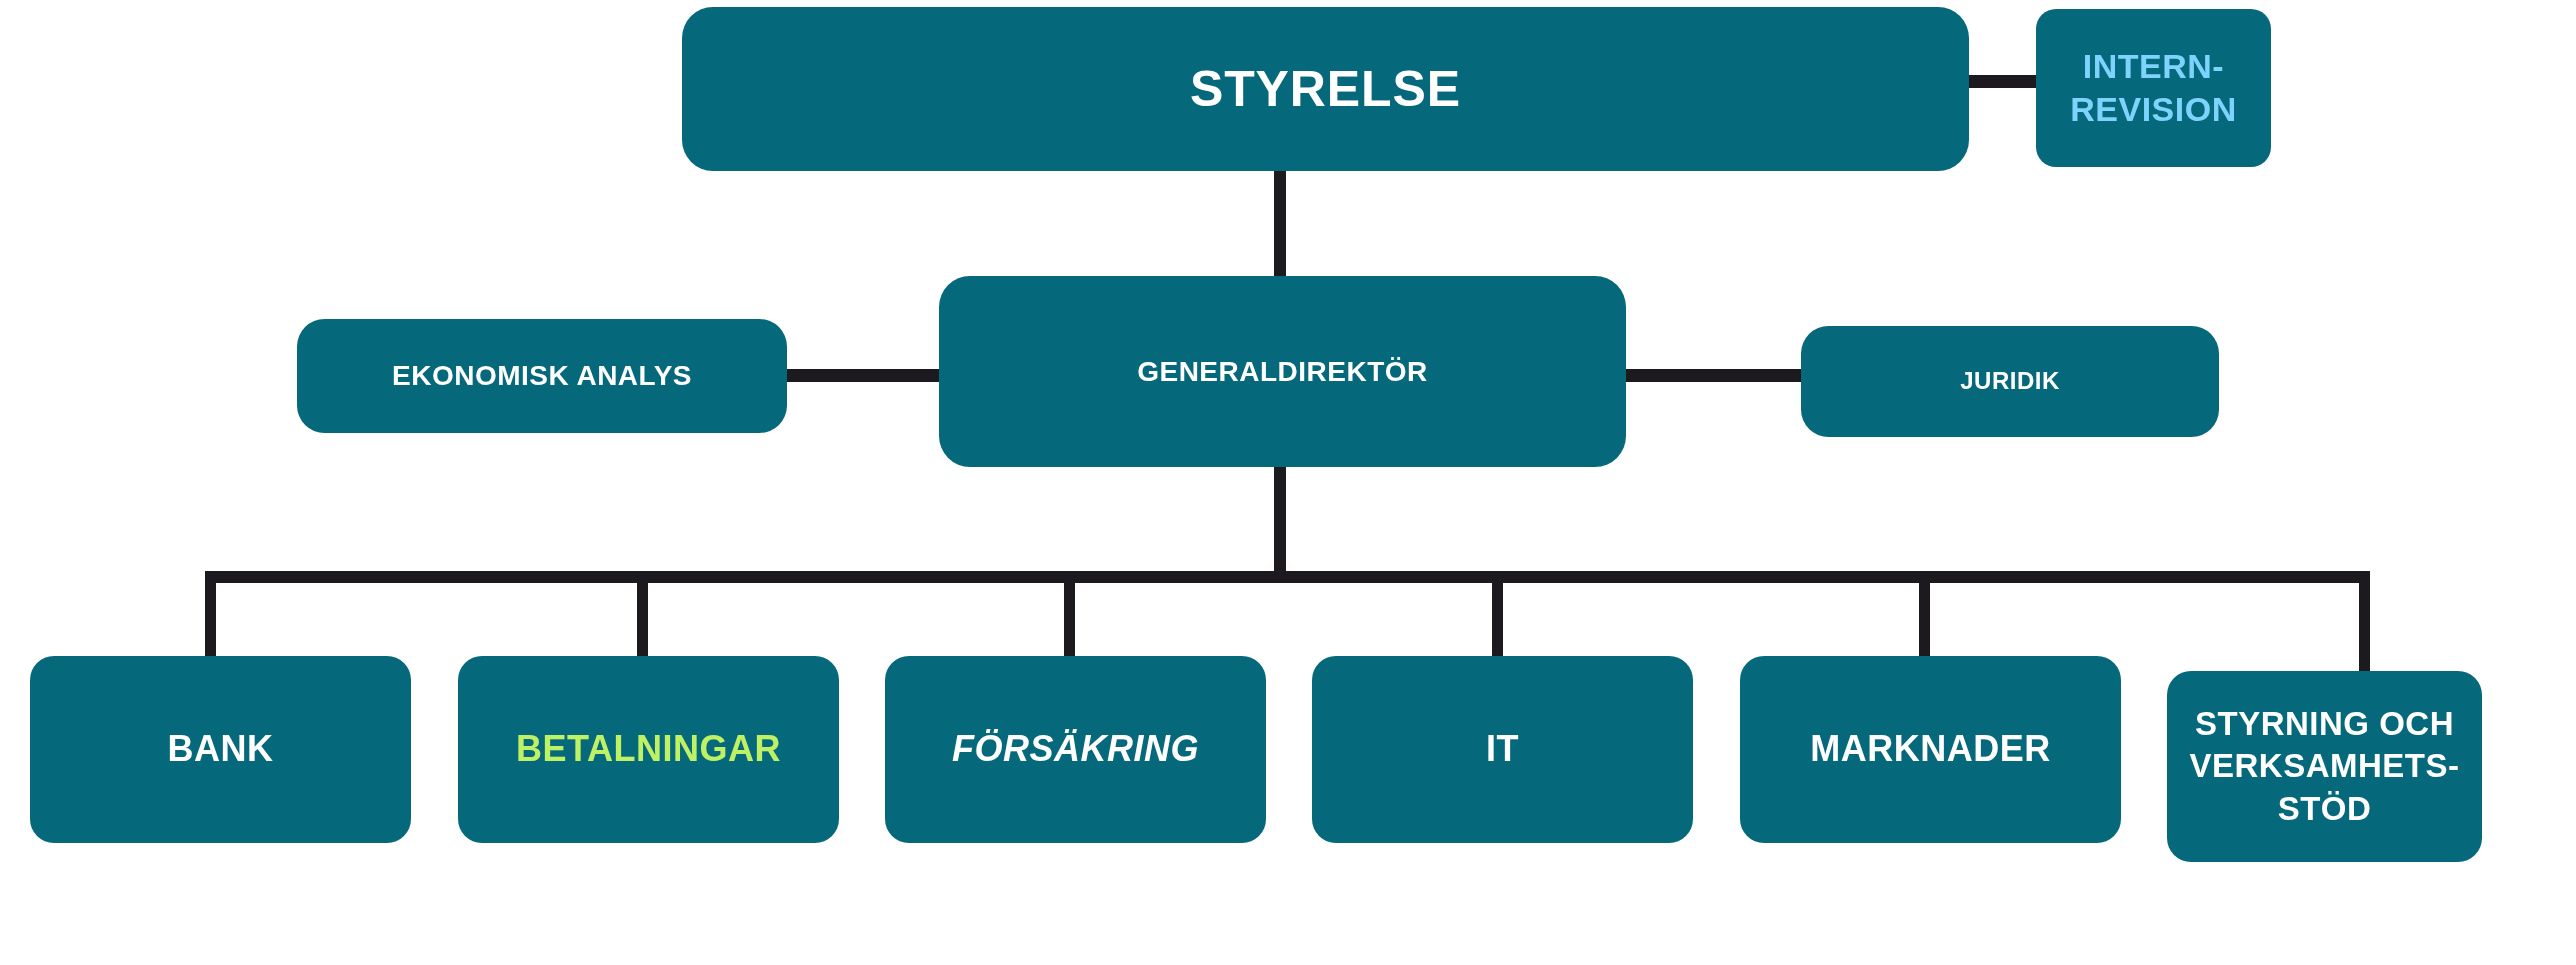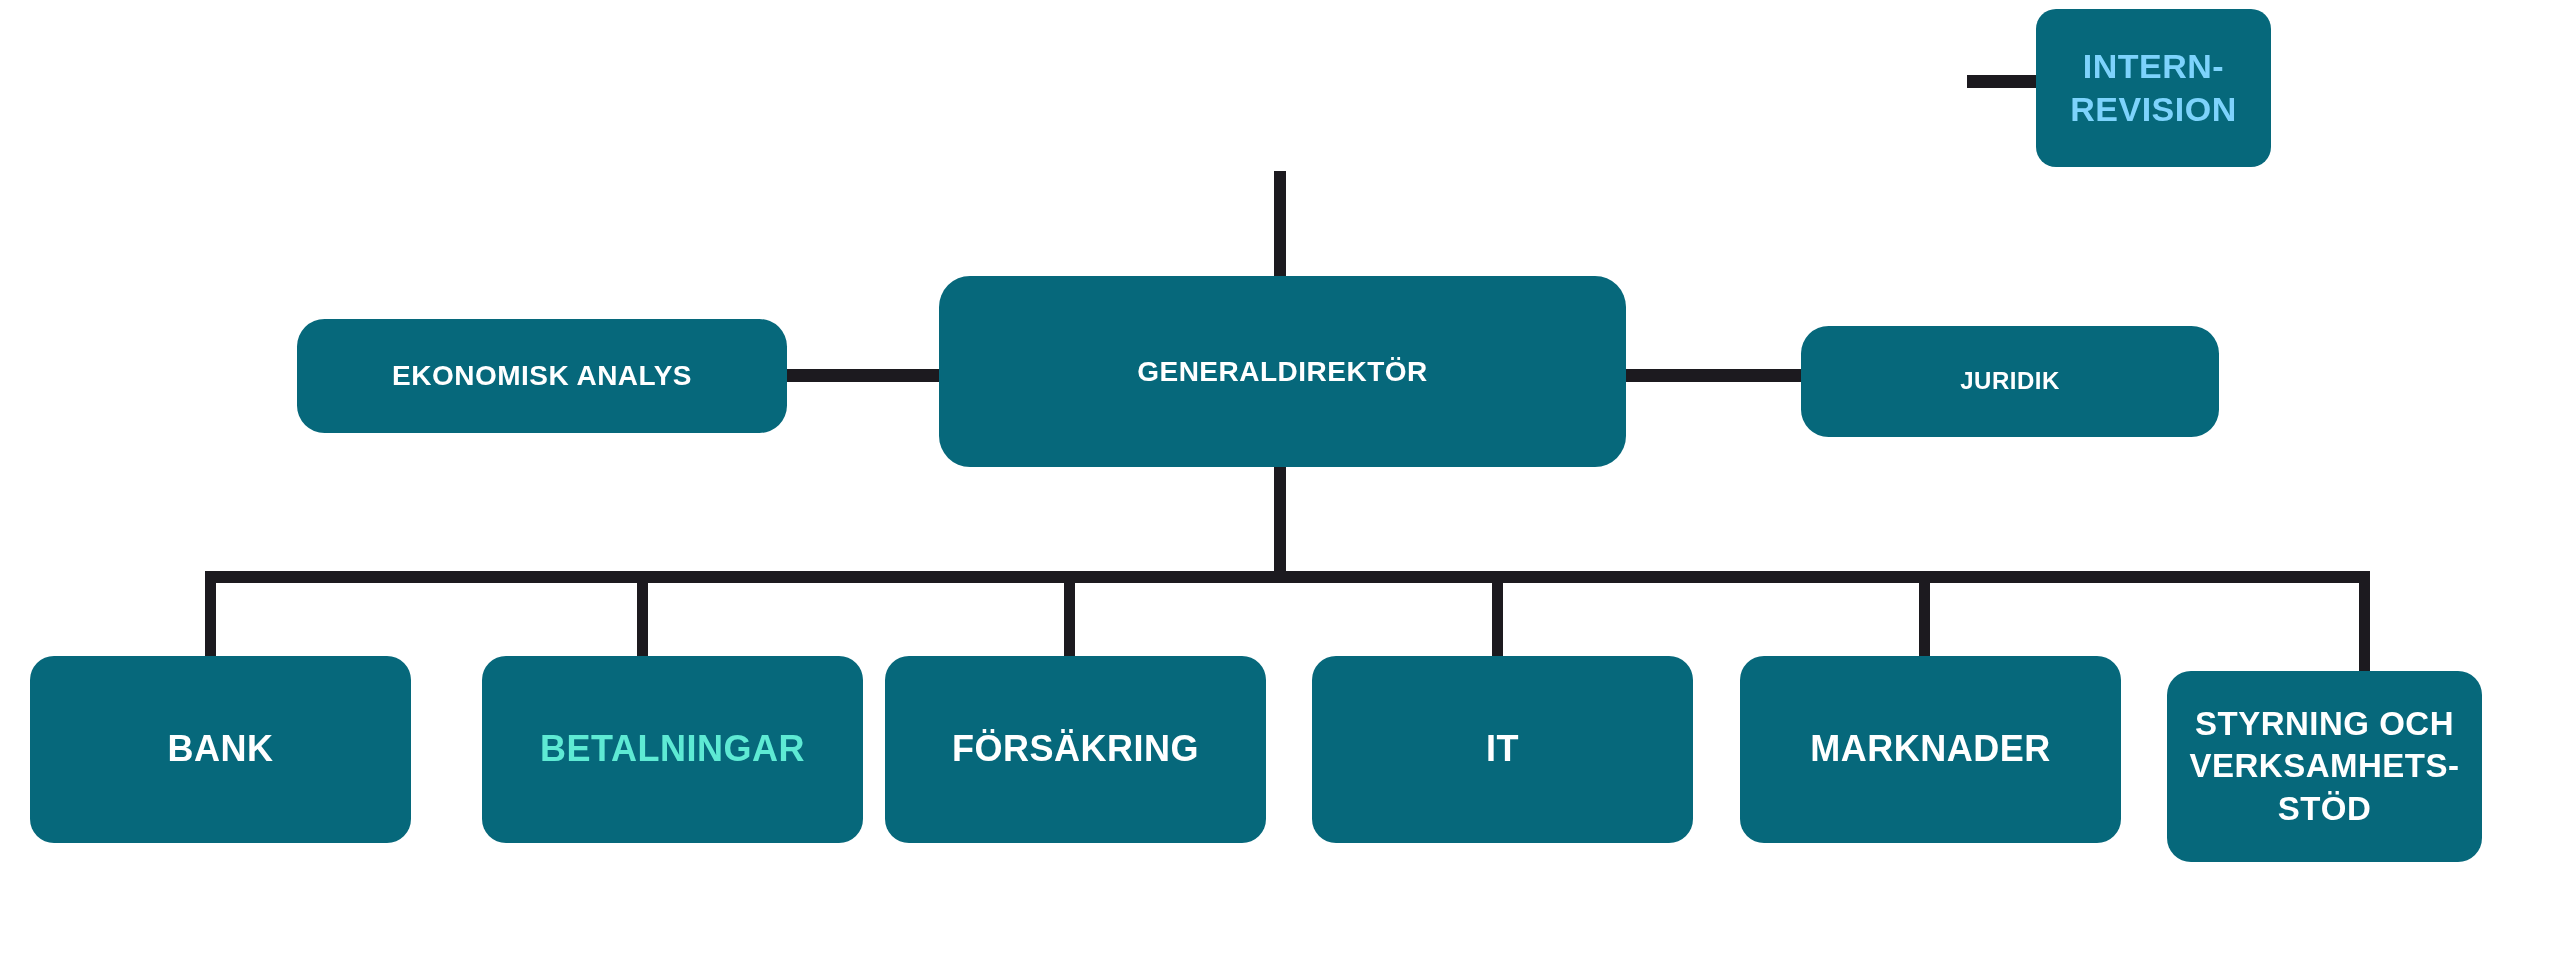--- a/index.html
+++ b/index.html
@@ -146,35 +146,36 @@
   <div class="conn c-gd-bus" style="background: rgb(28, 26, 31);"></div>
   <div class="conn c-bus" style="background: rgb(28, 26, 31);"></div>
 
   <div class="conn c-drop p0" style="background: rgb(28, 26, 31);"></div>
   <div class="conn c-drop p1" style="background: rgb(28, 26, 31);"></div>
   <div class="conn c-drop p2" style="background: rgb(28, 26, 31);"></div>
   <div class="conn c-drop p3" style="background: rgb(28, 26, 31);"></div>
   <div class="conn c-drop p4" style="background: rgb(28, 26, 31);"></div>
   <div class="conn c-drop p5" style="background: rgb(28, 26, 31);"></div>
 
+  <div class="node node-styrelse" style="background: rgb(6, 104, 123); color: rgb(255, 255, 255);">STYRELSE</div>
 
   <div class="node node-internrevision" style="background: rgb(6, 104, 123); color: #7dd3fc;">INTERN-
 REVISION</div>
 
   <div class="node node-ekonomiskanalys" style="background: rgb(6, 104, 123); color: rgb(255, 255, 255);">EKONOMISK ANALYS</div>
 
   <div class="node node-generaldirektor" style="background: rgb(6, 104, 123); color: rgb(255, 255, 255);">GENERALDIREKTÖR</div>
 
   <div class="node node-juridik" style="background: rgb(6, 104, 123); color: rgb(255, 255, 255);">JURIDIK</div>
 
   <div class="node node-dept d0" style="background: rgb(6, 104, 123); color: rgb(255, 255, 255);">BANK</div>
 
-  <div class="node node-dept d1" style="background: rgb(6, 104, 123); color: #5eead4; margin-left: 24px;">BETALNINGAR</div>
+  <div class="node node-dept d1" style="background: rgb(6, 104, 123); color: #bef264;">BETALNINGAR</div>
 
-  <div class="node node-dept d2" style="background: rgb(6, 104, 123); color: rgb(255, 255, 255);">FÖRSÄKRING</div>
+  <div class="node node-dept d2" style="background: rgb(6, 104, 123); color: rgb(255, 255, 255); font-style: italic;">FÖRSÄKRING</div>
 
   <div class="node node-dept d3" style="background: rgb(6, 104, 123); color: rgb(255, 255, 255);">IT</div>
 
   <div class="node node-dept d4" style="background: rgb(6, 104, 123); color: rgb(255, 255, 255);">MARKNADER</div>
 
   <div class="node node-dept d5 wide-text" style="background: rgb(6, 104, 123); color: rgb(255, 255, 255);">STYRNING OCH
 VERKSAMHETS-
 STÖD</div>
 
 </div>

